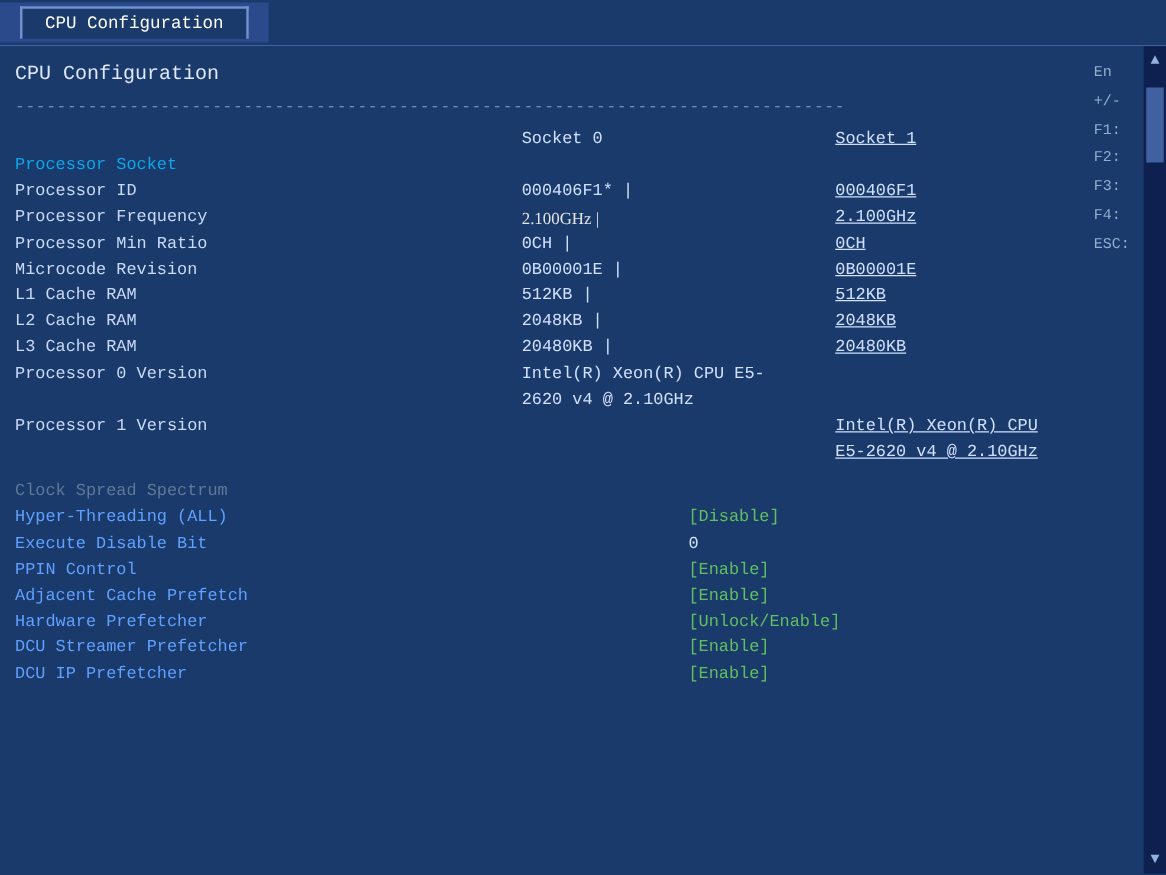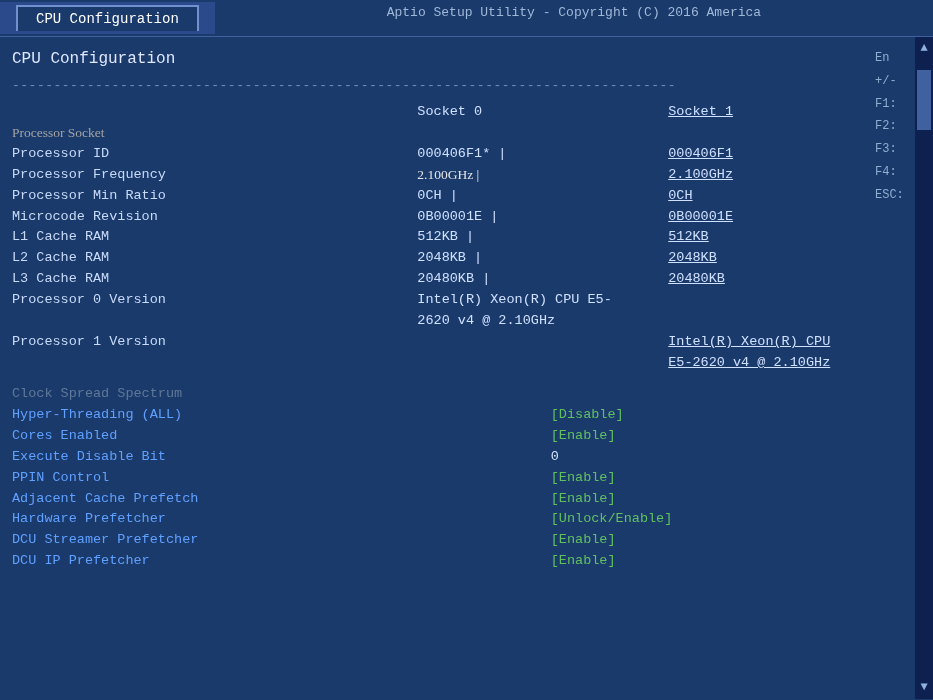--- a/index.html
+++ b/index.html
@@ -121,23 +121,20 @@
       border-bottom: 1px solid #4060a0;
       padding: 2px 0;
     }
   </style>
 </head>
 <body>
 
 <div class="header-row">
   <div style="background:#2a4a8b; padding:3px 16px; color:#c8d8f0; font-size:13px; display:flex; align-items:center;">
     <span class="tab-active">CPU Configuration</span>
-  </div>
-  <div style="flex:1; padding:3px 12px; color:#a0b8d8; font-size:13px; text-align:center;">
-    <span>Aptio Setup Utility - Copyright (C) 2016 America</span>
   </div>
 </div>
 
 <div class="main-content">
   <div style="display:flex; height:100%;">
     <div style="flex:1; overflow:hidden; padding-right:20px;">
 
       <div class="page-title">
         <span>CPU Configuration</span>
       </div>
@@ -153,21 +150,21 @@
         </colgroup>
         <thead>
           <tr>
             <td></td>
             <td class="col-header">Socket 0</td>
             <td class="col-header2">Socket 1</td>
           </tr>
         </thead>
         <tbody id="info-rows">
         <tr>
-              <td style="color: #a3a3a3; font-family: Liberation Serif, serif;">Processor Socket</td>
+              <td style="color: #0ea5e9;">Processor Socket</td>
               <td style="padding-left: 20px;"></td>
               <td style="padding-left: 30px;"></td>
             </tr>
             <tr>
               <td style="color: rgb(200, 218, 248);">Processor ID</td>
               <td style="padding-left: 20px; color: rgb(208, 224, 255);">000406F1* |</td>
               <td style="padding-left: 30px; color: rgb(208, 224, 255);">000406F1</td>
             </tr>
             <tr>
               <td style="color: rgb(200, 218, 248);">Processor Frequency</td>
@@ -216,24 +213,20 @@
 
       <table class="config-table">
         <tbody id="settings-rows">
         <tr>
               <td style="color: rgb(96, 120, 152);">Clock Spread Spectrum</td>
               <td style="padding-left: 20px;"></td>
             </tr>
             <tr>
               <td style="color: rgb(96, 160, 255);">Hyper-Threading (ALL)</td>
               <td style="padding-left: 20px; color: rgb(96, 192, 96);">[Disable]</td>
-            </tr>
-            <tr>
-              <td style="color: rgb(96, 160, 255);">Cores Enabled</td>
-              <td style="padding-left: 20px; color: rgb(96, 192, 96);">[Enable]</td>
             </tr>
             <tr>
               <td style="color: rgb(96, 160, 255);">Execute Disable Bit</td>
               <td style="padding-left: 20px;">0</td>
             </tr>
             <tr>
               <td style="color: rgb(96, 160, 255);">PPIN Control</td>
               <td style="padding-left: 20px; color: rgb(96, 192, 96);">[Enable]</td>
             </tr>
             <tr>

